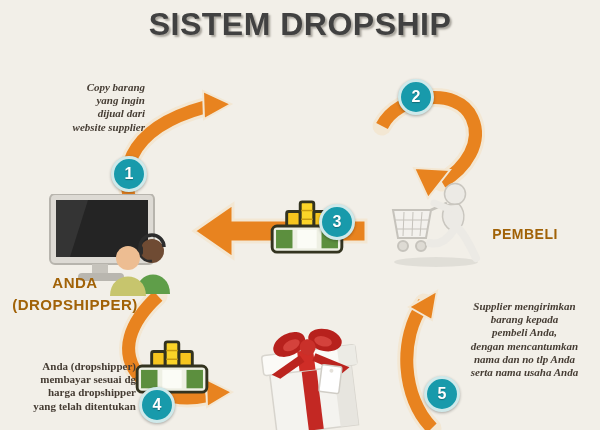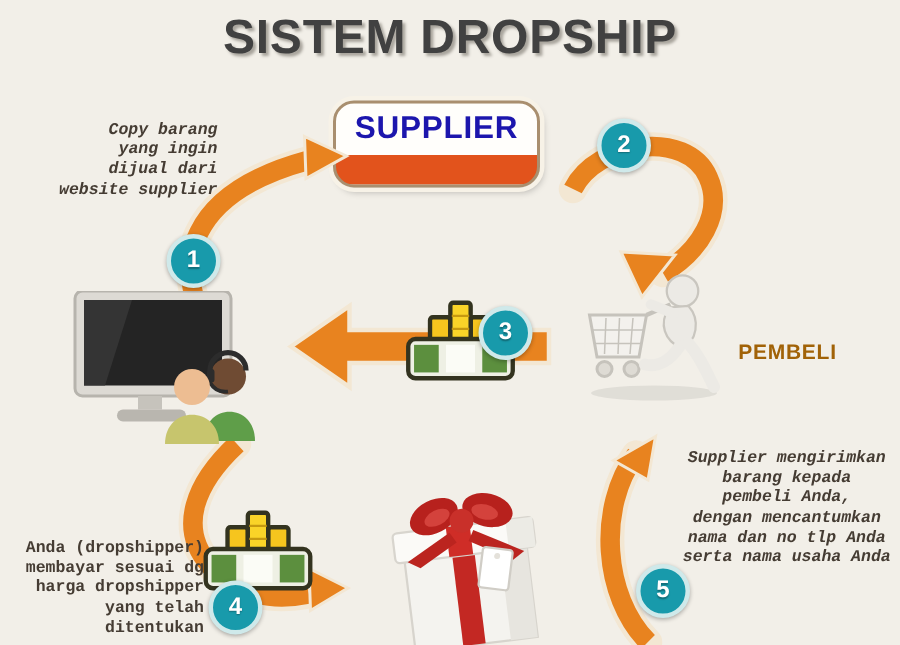--- a/index.html
+++ b/index.html
@@ -18,21 +18,21 @@
     border:2px solid #a98f6f;border-radius:14px;
     background:linear-gradient(to bottom,#fffefb 0%,#fffefb 64%,#e2531c 64%,#e2531c 100%);
     box-shadow:0 0 0 3px #f7f2e7,2px 3px 5px rgba(0,0,0,.25);
     display:flex;justify-content:center;align-items:flex-start;
   }
   .supplier-btn span{
     margin-top:5px;font-size:21px;font-weight:bold;color:#1c16ad;letter-spacing:.5px;
   }
   .note{
     position:absolute;z-index:3;white-space:pre-line;
-    font-family:Liberation Mono, monospace;
+    font-family:Liberation Serif, serif;
     font-style:italic;font-weight:bold;font-size:11px;line-height:1.2;
     color:#453c33;
   }
   .note-right{text-align:right;}
   .note-center{text-align:center;}
   .note-upright{font-style:normal;}
   .actor-label{
     position:absolute;z-index:3;white-space:pre-line;text-align:center;
     font-weight:bold;font-size:15px;letter-spacing:.5px;color:#a16207;line-height:1.45;
   }
@@ -89,23 +89,20 @@
         </g>
         <rect x="8" y="34" width="17" height="19" fill="#5c8f3e"></rect>
         <rect x="55" y="34" width="17" height="19" fill="#5c8f3e"></rect>
         <rect x="30" y="34" width="20" height="19" fill="#fbfcf6"></rect>
         <line x1="34" y1="14" x2="46" y2="14" stroke="#c79a10" stroke-width="1.5"></line>
         <line x1="34" y1="23" x2="46" y2="23" stroke="#c79a10" stroke-width="1.5"></line>
       </symbol>
     </defs>
   </svg>
 
-  <div class="supplier-btn">
-    <span>SUPPLIER</span>
-  </div>
 
   <svg class="art" style="left:40px;top:194px" width="142" height="102" viewBox="0 0 142 102">
     <rect x="10" y="0" width="104" height="70" rx="5" fill="#dddad4" stroke="#b7b4ad" stroke-width="2"></rect>
     <rect x="16" y="6" width="92" height="57" fill="#242424"></rect>
     <polygon points="16,6 48,6 30,63 16,63" fill="#343434"></polygon>
     <rect x="52" y="70" width="16" height="9" fill="#c6c3bc"></rect>
     <rect x="38" y="79" width="46" height="8" rx="4" fill="#b9b6af"></rect>
     <g>
       <circle cx="112" cy="57" r="12" fill="#6f4b33"></circle>
       <path d="M100,53 A12,12 0 0 1 124,53" stroke="#2c2c2c" stroke-width="3.5" fill="none"></path>
@@ -181,20 +178,22 @@
 membayar sesuai dg
 harga dropshipper
 yang telah ditentukan</div>
   <div class="note note-center" style="left:452px;top:300px;width:145px">Supplier mengirimkan
 barang kepada
 pembeli Anda,
 dengan mencantumkan
 nama dan no tlp Anda
 serta nama usaha Anda</div>
 
+  <div class="actor-label" style="left:0;top:272px;width:150px">ANDA
+(DROPSHIPPER)</div>
   <div class="actor-label" style="left:480px;top:224px;width:90px;font-size:14px">PEMBELI</div>
 
   <div class="step-circle" style="left:111px;top:156px">
     <span>1</span>
     </div>
   <div class="step-circle" style="left:398px;top:79px">
     <span>2</span>
     </div>
   <div class="step-circle" style="left:319px;top:204px">
     <span>3</span>

